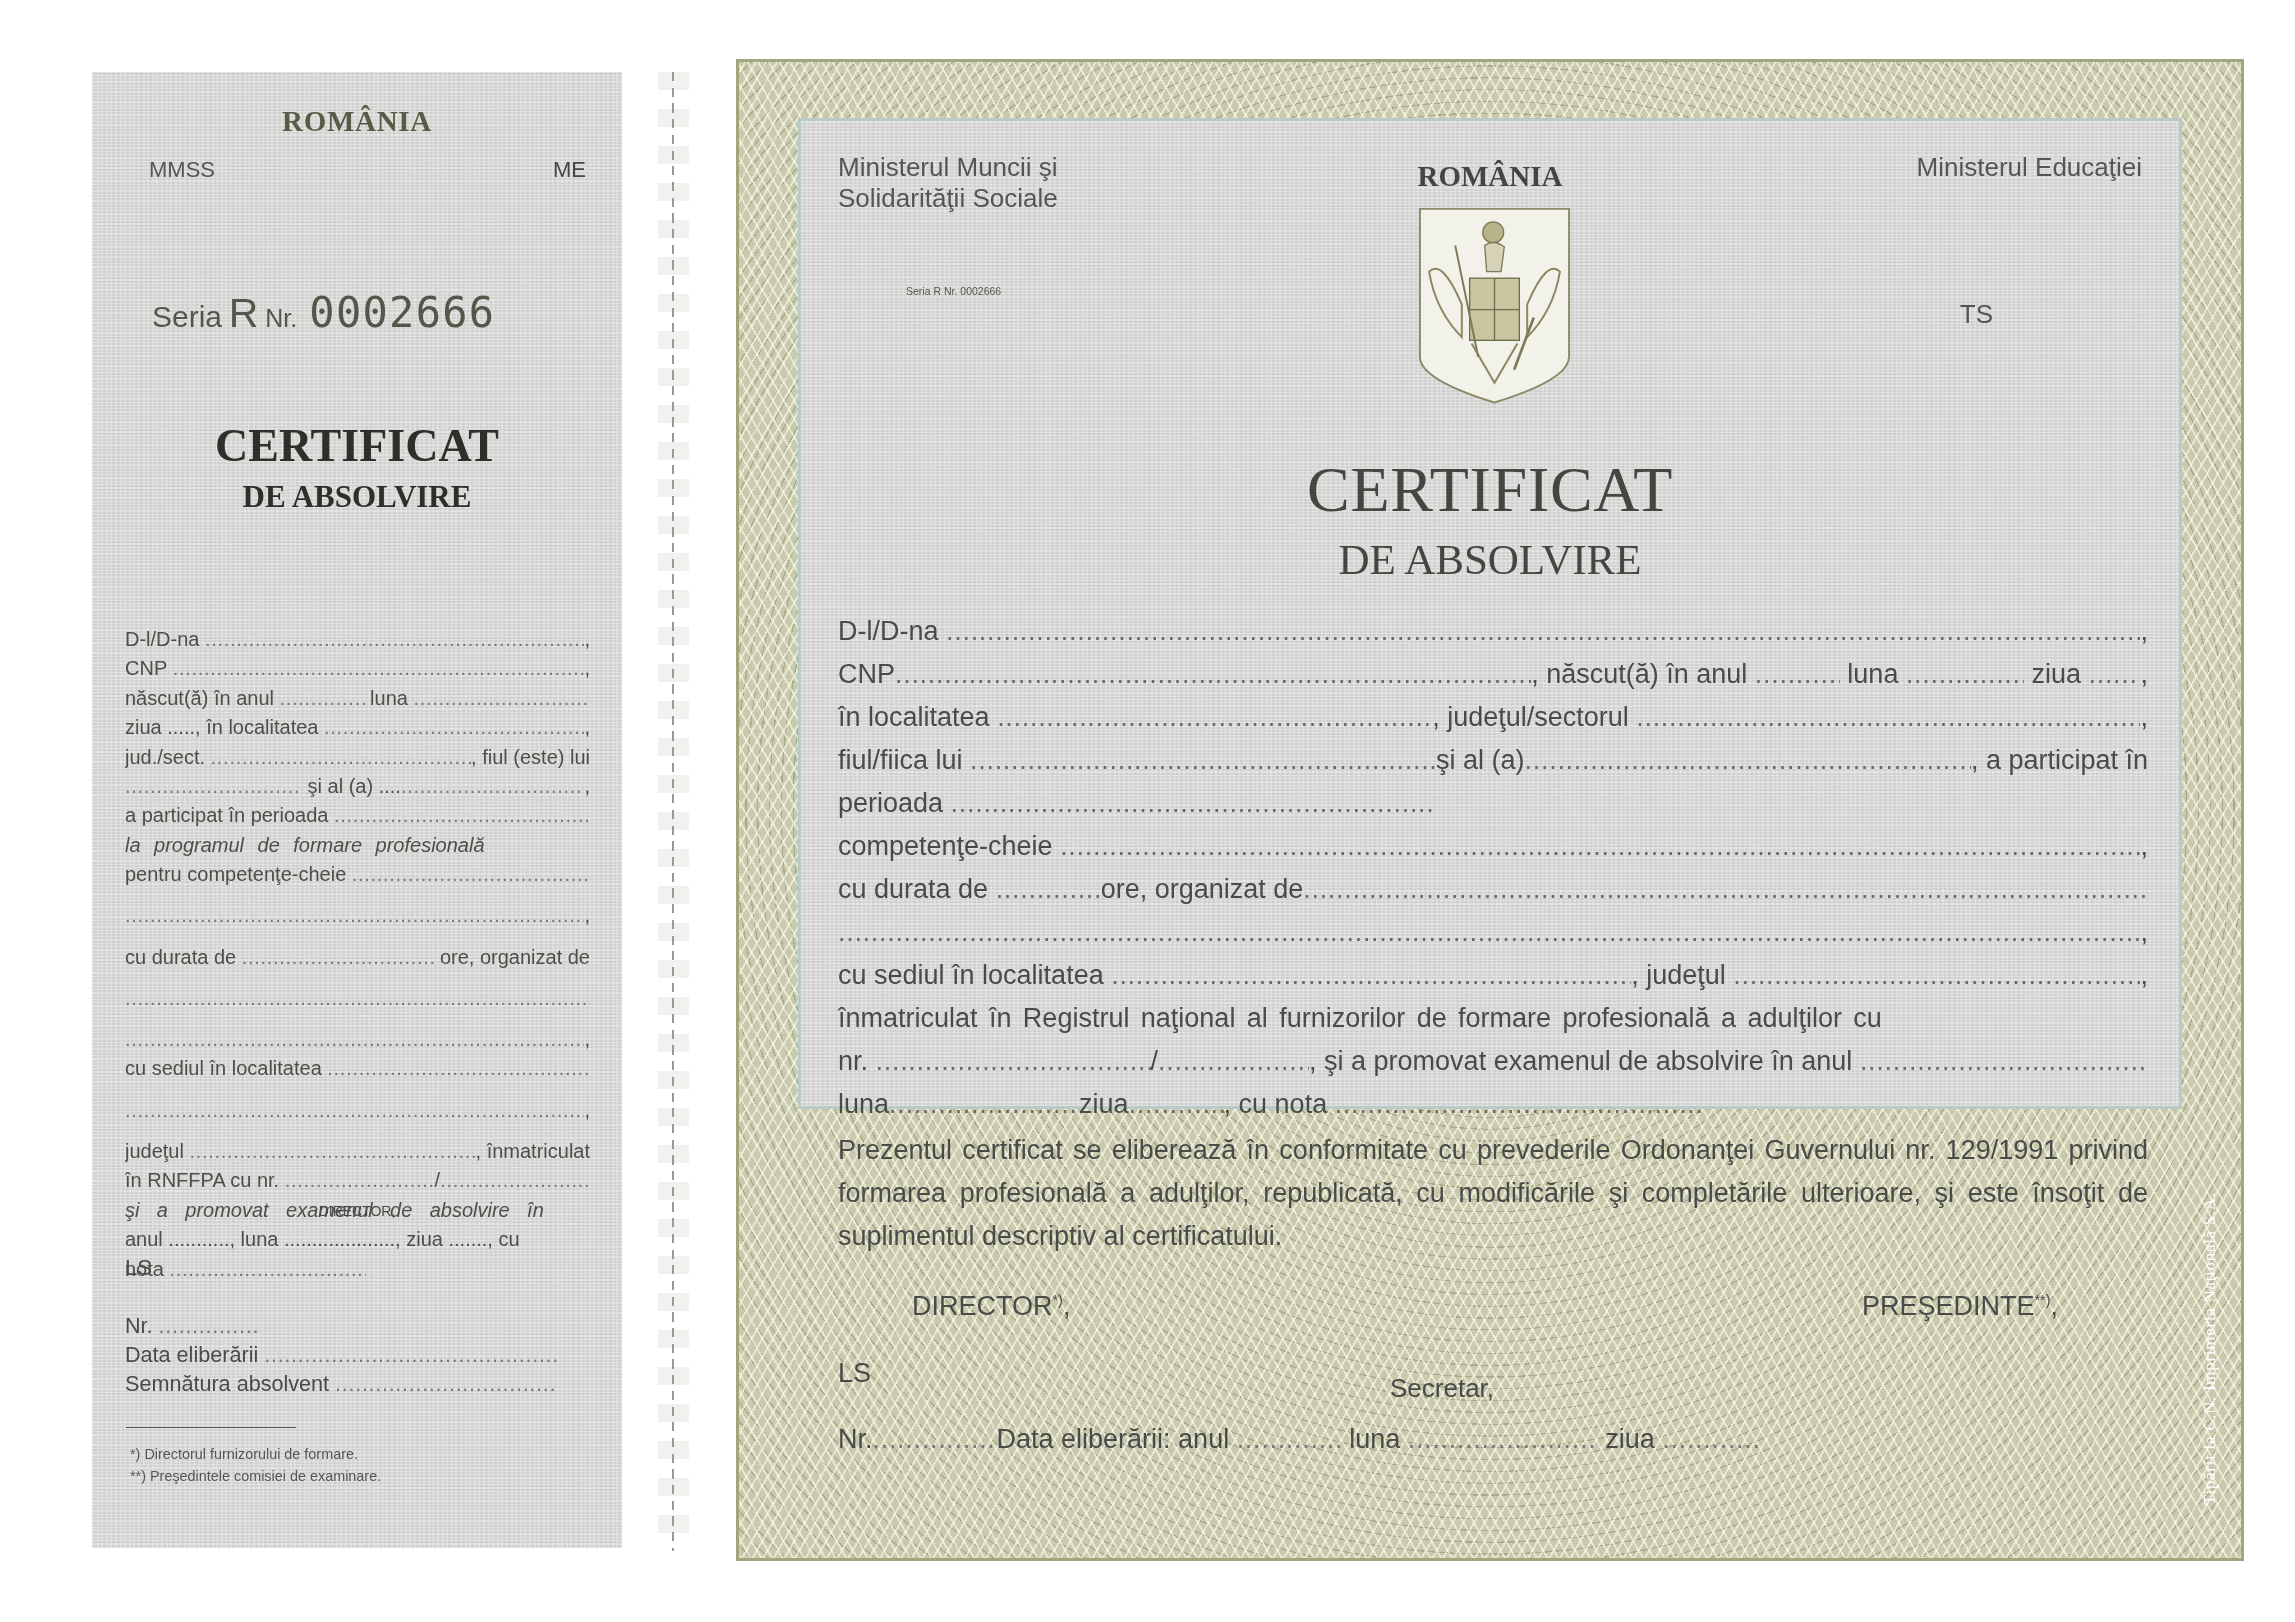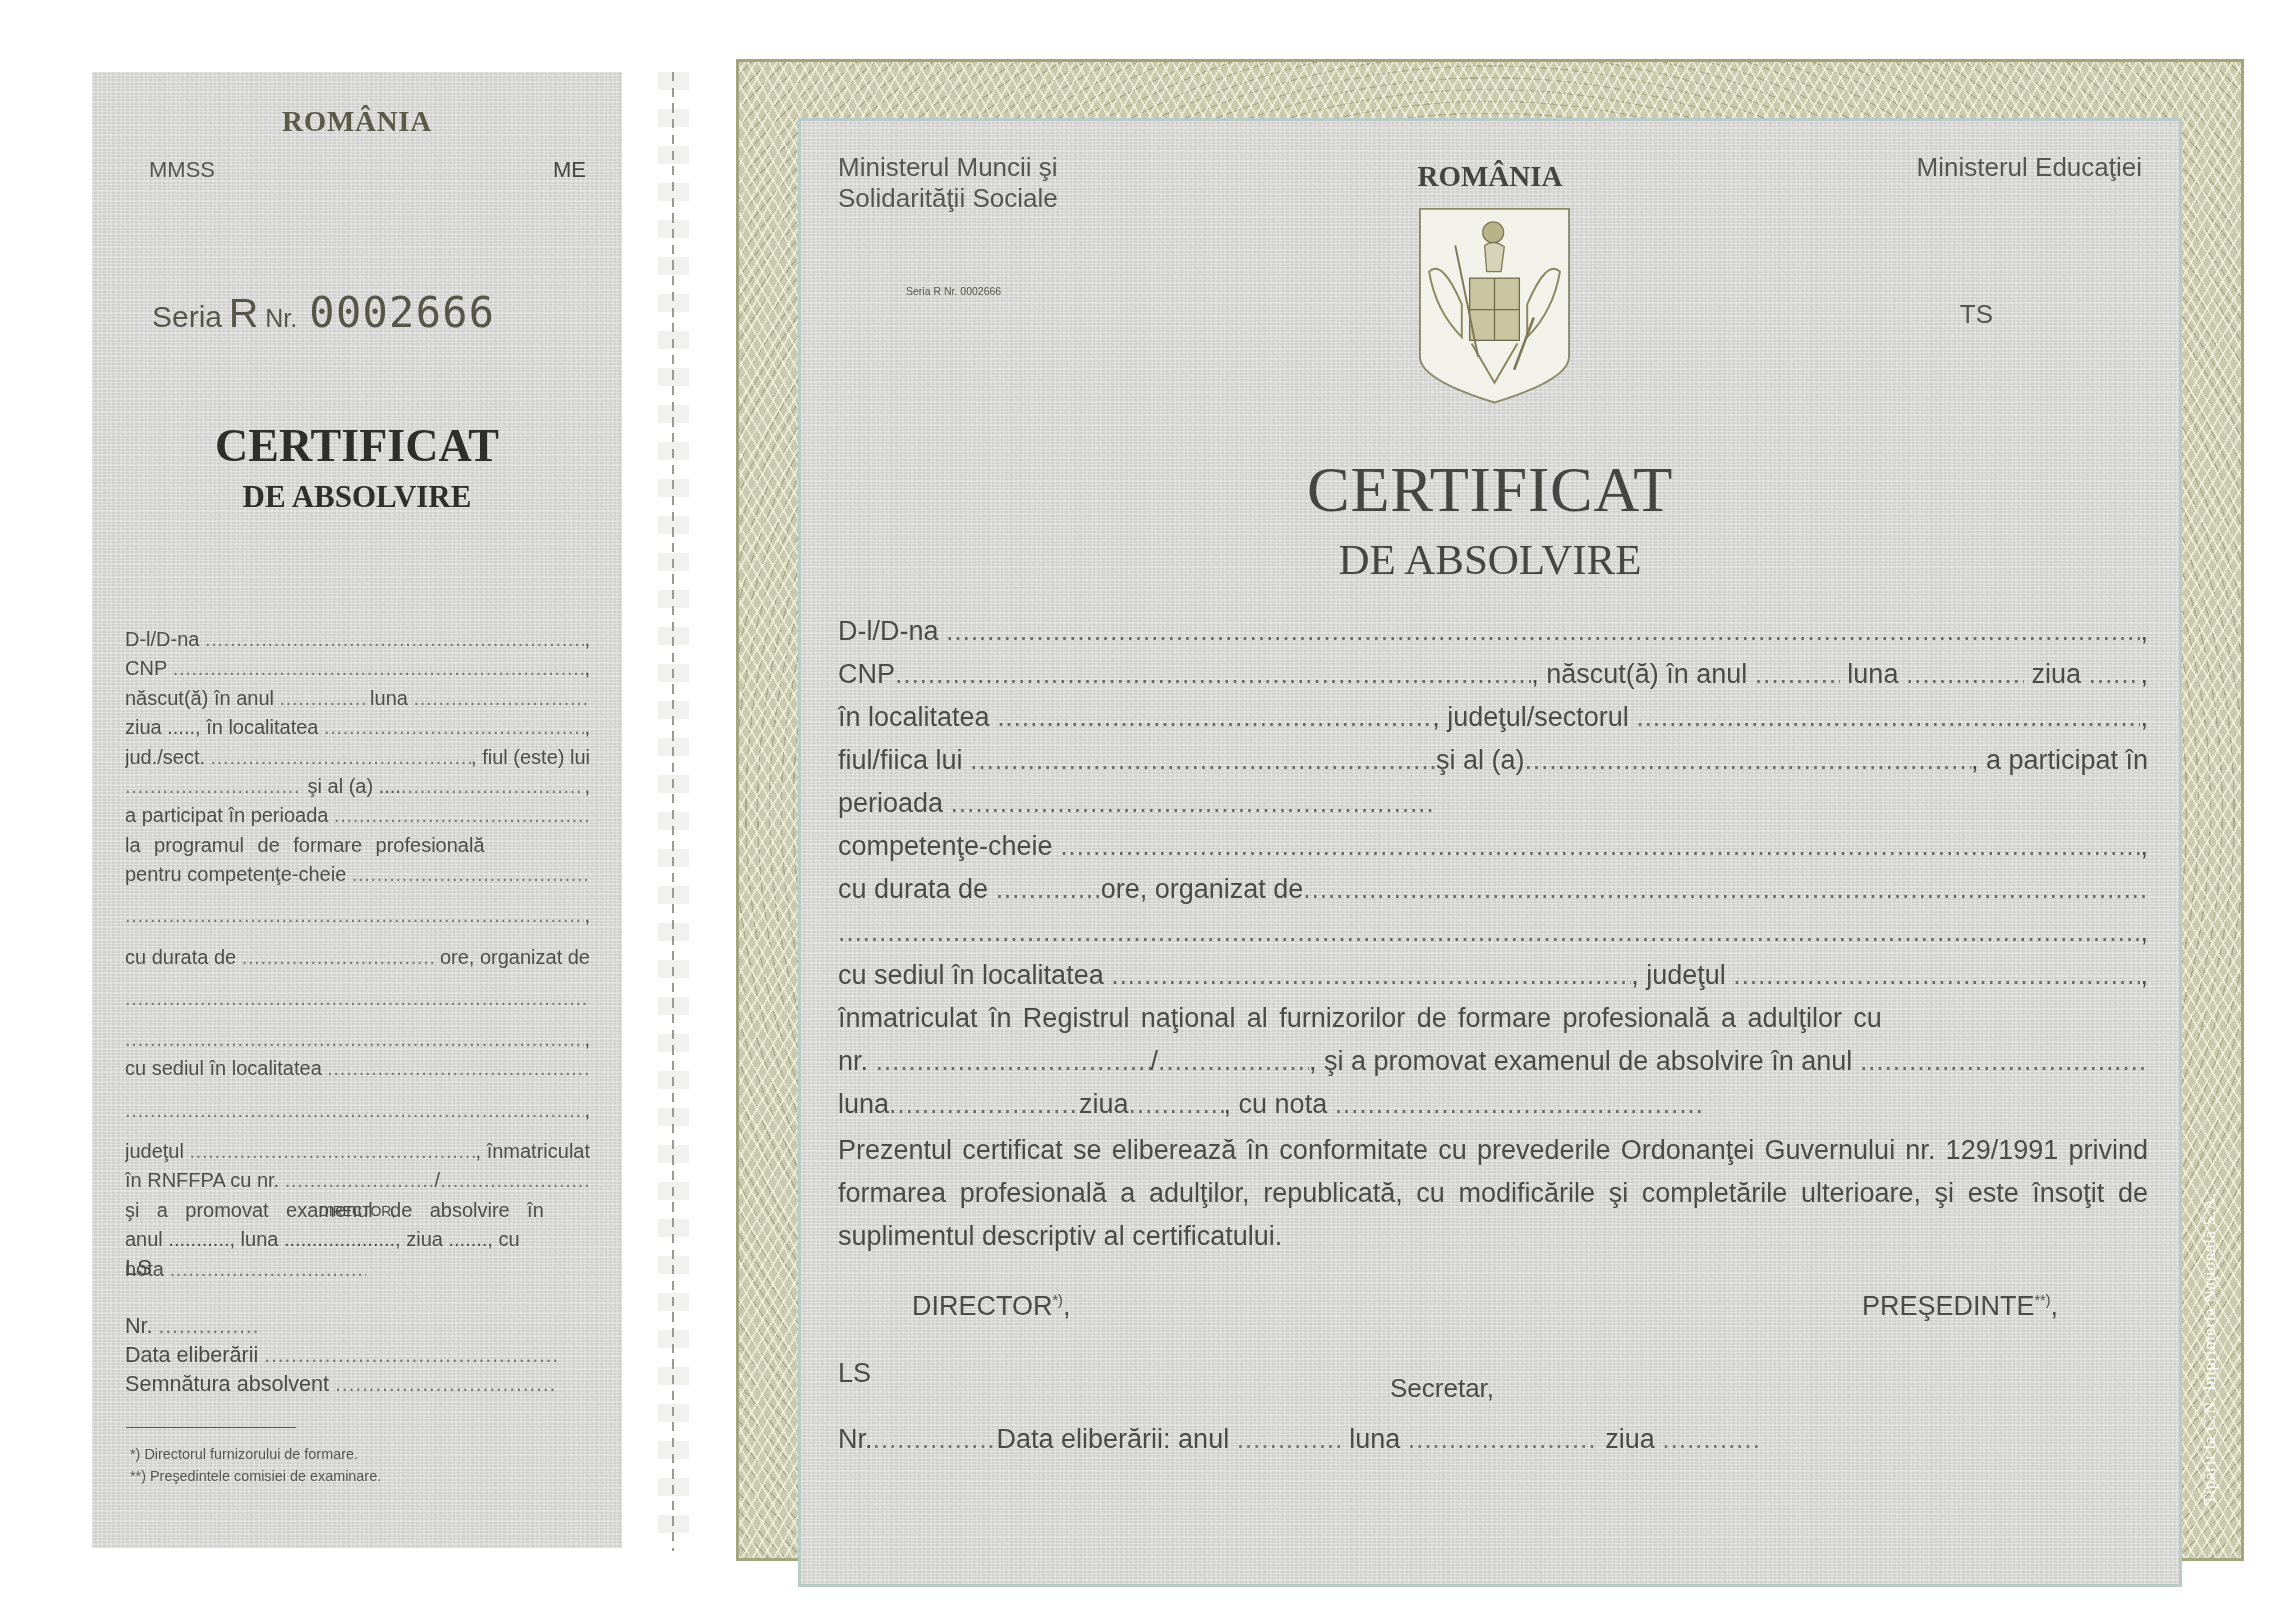--- a/index.html
+++ b/index.html
@@ -31,21 +31,21 @@
   #stub .title1 { position:absolute; top:347px; left:0; right:0; text-align:center;
     font-family:"Liberation Serif", serif; font-weight:bold; font-size:46px; color:#2e2e2a; }
   #stub .title2 { position:absolute; top:407px; left:0; right:0; text-align:center;
     font-family:"Liberation Serif", serif; font-weight:bold; font-size:31px; color:#2e2e2a; }
   #stub .fields { position:absolute; top:553px; left:33px; width:465px; font-size:20px; line-height:29.4px; color:#4d4d4a; }
   .fl { display:flex; white-space:nowrap; overflow:hidden; }
   .fl .dots { flex:1; overflow:hidden; color:#777; letter-spacing:0.7px; }
   .fl .dots::before { content:"..................................................................................................................................................................................................................................................."; }
   .fl .dots.short { flex:none; }
   .fl.gap { margin-top:11.8px; }
-  .fl.justify { justify-content:space-between; }
+  .fl.justify { justify-content:space-between;font-style:italic; }
   #stub .director { position:absolute; top:1131px; left:0; right:0; text-align:center; font-size:14px; }
   #stub .ls { position:absolute; top:1183px; left:33px; font-size:22px; }
   #stub .footer-fields { position:absolute; top:1239px; left:33px; width:432px; font-size:21.6px; line-height:29px; }
   #stub .hr { position:absolute; top:1355px; left:34px; width:170px; border-top:1.3px solid #555; }
   #stub .notes { position:absolute; top:1371px; left:38px; font-size:14.4px; line-height:22px; color:#555; }
   
   #perforation { position:absolute; left:658px; top:72px; width:31px; height:1479px;
     background:repeating-linear-gradient(180deg, #f1f1ef 0 18.3px, #ffffff 18.3px 37px); }
   #perforation::after { content:""; position:absolute; left:14.4px; top:0; bottom:0; width:1.3px;
     background:repeating-linear-gradient(180deg, #9a9a90 0 9.2px, transparent 9.2px 15.7px); }
@@ -53,21 +53,21 @@
   #border {
     position:absolute; left:736px; top:59px; width:1508px; height:1502px;
     background-color:#c8c9ad;
     background-image:
       repeating-linear-gradient(60deg, rgba(255,255,240,0.55) 0 2px, transparent 2px 9.2px),
       repeating-linear-gradient(-60deg, rgba(255,255,240,0.55) 0 2px, transparent 2px 9.2px),
       repeating-radial-gradient(circle at 50% 50%, rgba(110,115,70,0.35) 0 1.3px, transparent 1.3px 11.8px);
     border:3.9px solid #a3a67c; box-sizing:border-box;
   }
   #panel {
-    position:absolute; left:798px; top:118px; width:1384px; height:1469px;
+    position:absolute; left:798px; top:118px; width:1384px; height:991px;
     border:3.9px solid #b9cbc6; box-sizing:border-box;
   }
   .m-ministry-left { position:absolute; left:37px; top:31px; font-size:26px; line-height:31px; color:#555; }
   .m-ministry-right { position:absolute; right:37px; top:31px; font-size:26px; color:#555; }
   .m-romania { position:absolute; left:0; right:0; top:39px; text-align:center;
     font-family:"Liberation Serif", serif; font-weight:bold; font-size:29px; color:#444; }
   .m-crest { position:absolute; left:615px; top:85px; width:157px; height:200px; }
   .m-seria { position:absolute; left:105px; top:164px; white-space:nowrap; color:#55554a; }
   .m-ts { position:absolute; right:186px; top:178px; font-size:26px; color:#555; }
   .m-title1 { position:absolute; left:0; right:0; top:332px; text-align:center;

